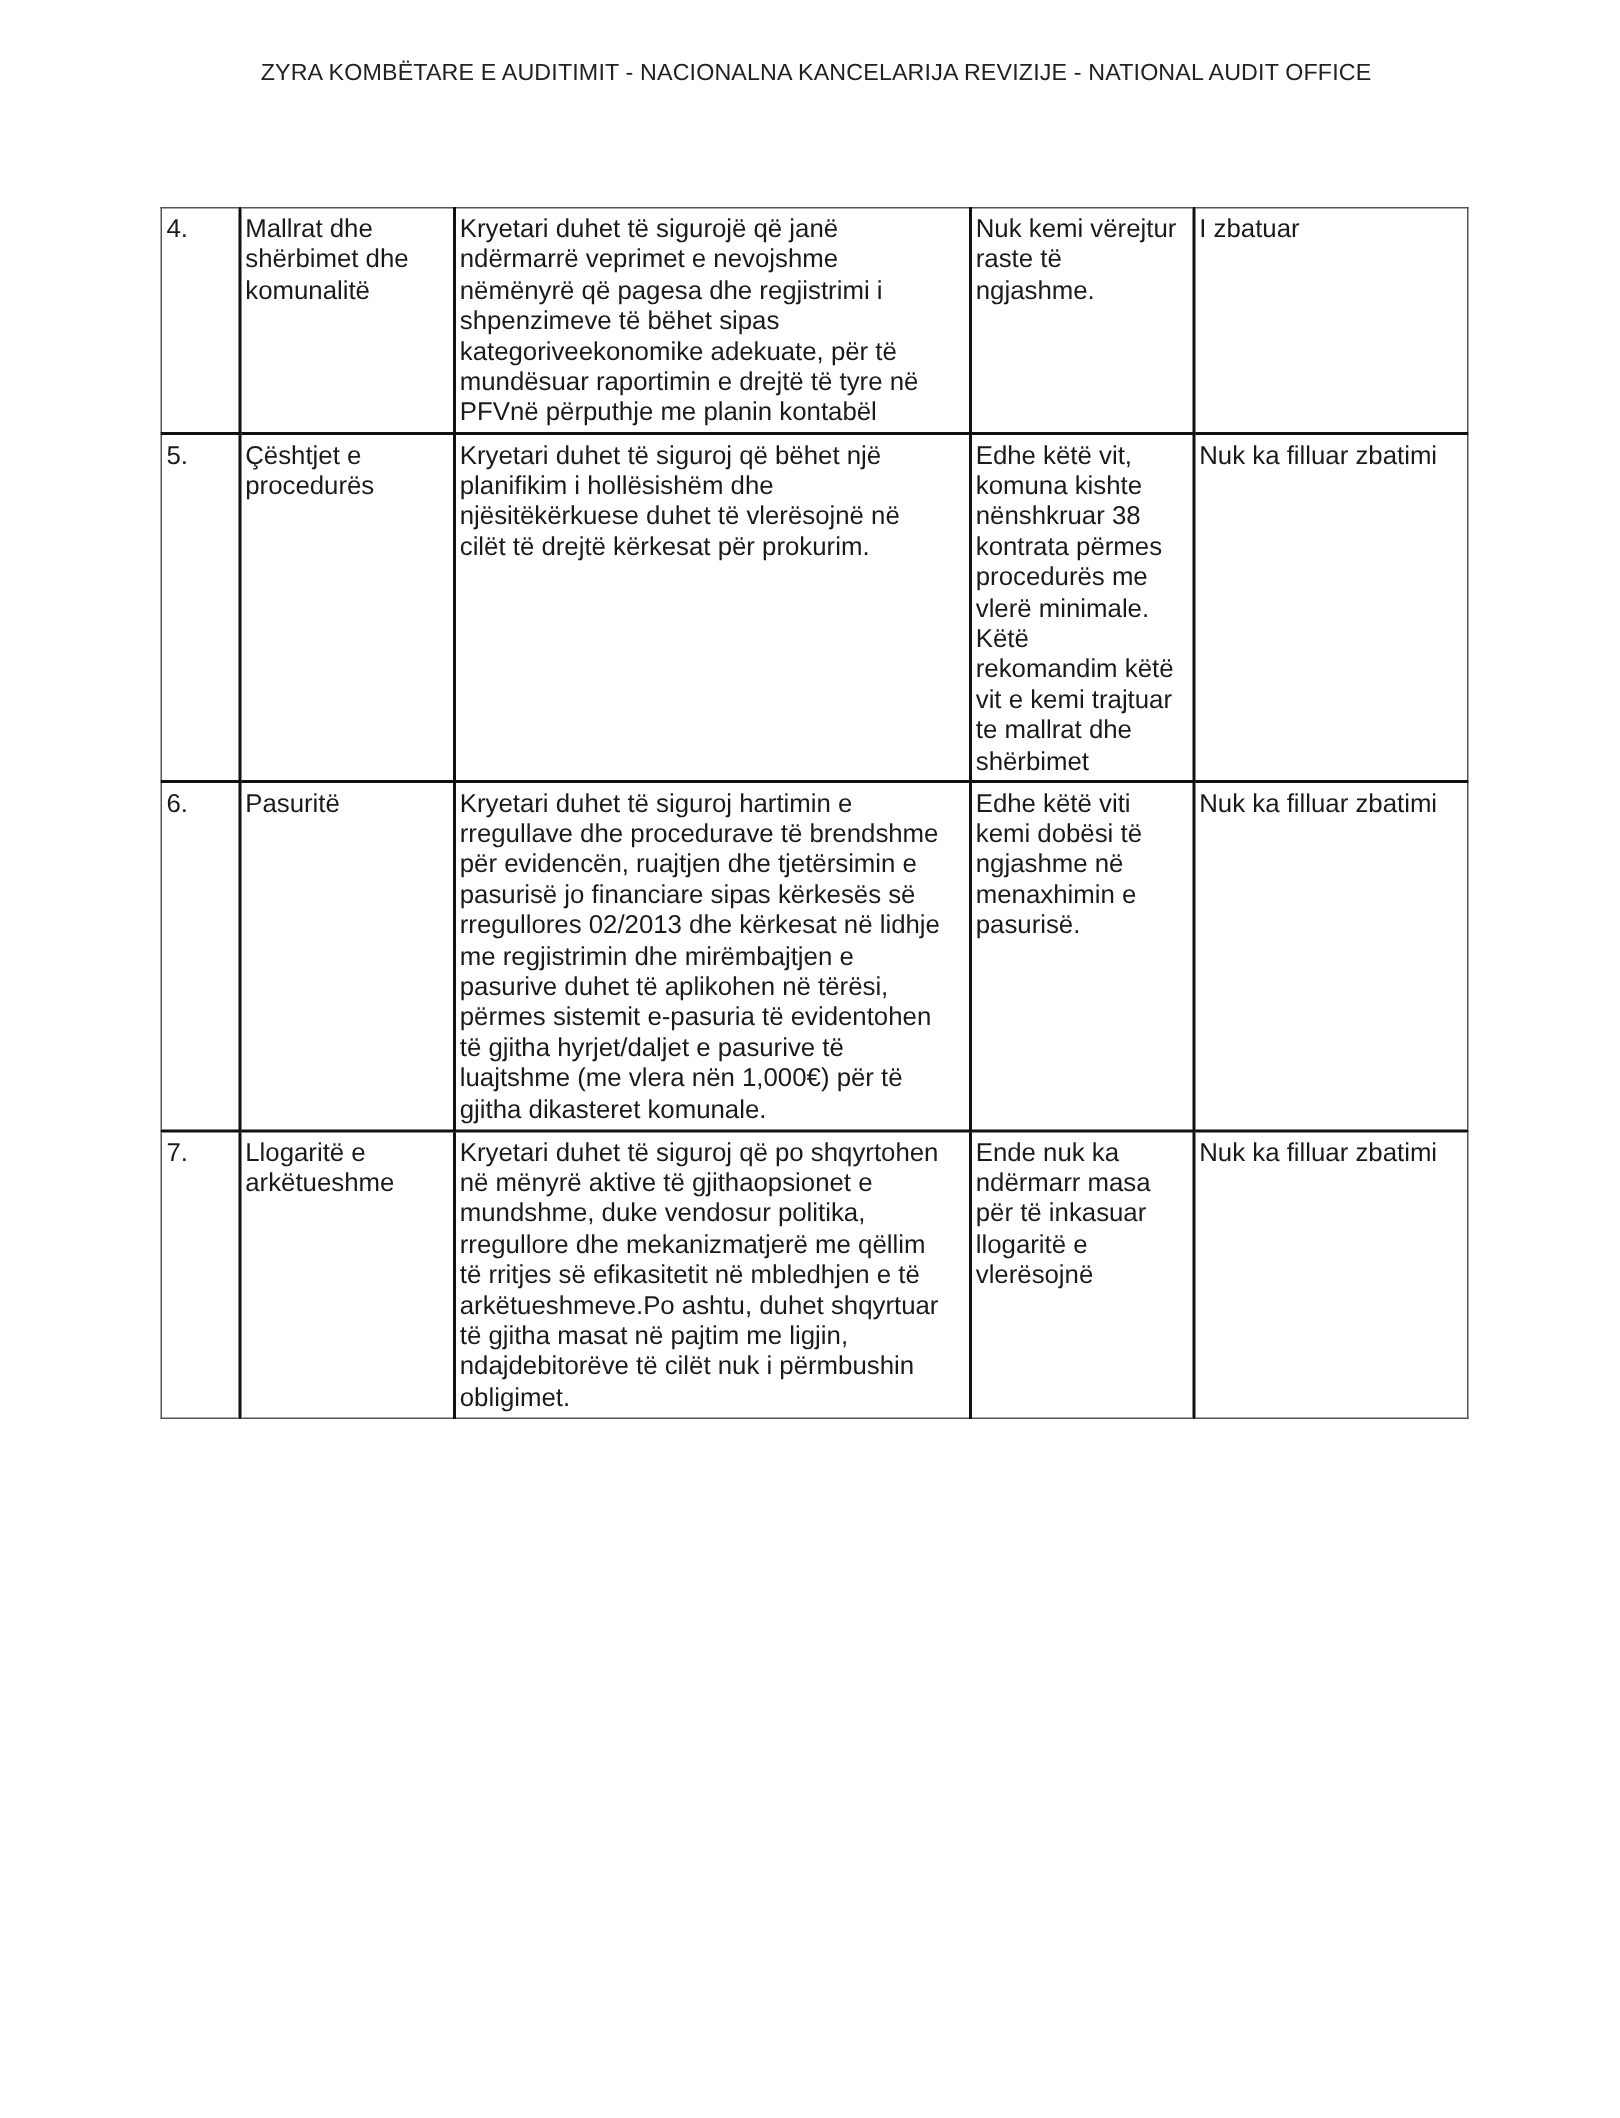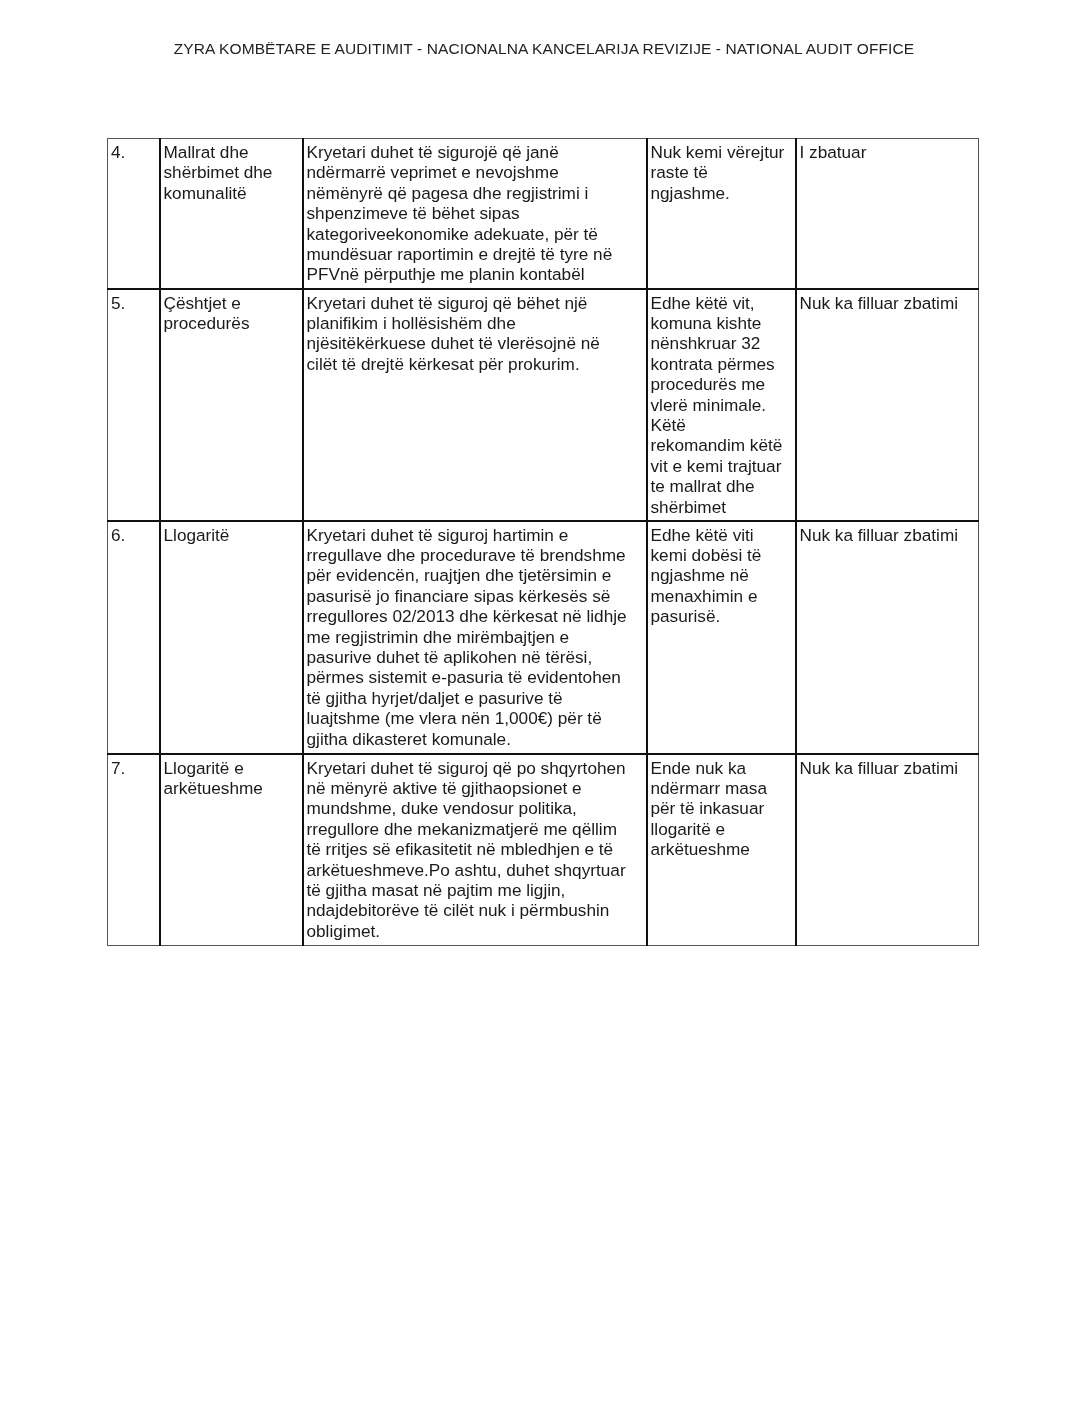--- a/index.html
+++ b/index.html
@@ -94,34 +94,34 @@
     <tr class="r5">
       <td><span class="cell-text">5.</span></td>
       <td><span class="cell-text">Çështjet e
 procedurës</span></td>
       <td><span class="cell-text">Kryetari duhet të siguroj që bëhet një
 planifikim i hollësishëm dhe
 njësitëkërkuese duhet të vlerësojnë në
 cilët të drejtë kërkesat për prokurim.</span></td>
       <td><span class="cell-text">Edhe këtë vit,
 komuna kishte
-nënshkruar 32
+nënshkruar 38
 kontrata përmes
 procedurës me
 vlerë minimale.
 Këtë
 rekomandim këtë
 vit e kemi trajtuar
 te mallrat dhe
 shërbimet</span></td>
       <td><span class="cell-text">Nuk ka filluar zbatimi</span></td>
     </tr>
     <tr class="r6">
       <td><span class="cell-text">6.</span></td>
-      <td><span class="cell-text">Llogaritë</span></td>
+      <td><span class="cell-text">Pasuritë</span></td>
       <td><span class="cell-text">Kryetari duhet të siguroj hartimin e
 rregullave dhe procedurave të brendshme
 për evidencën, ruajtjen dhe tjetërsimin e
 pasurisë jo financiare sipas kërkesës së
 rregullores 02/2013 dhe kërkesat në lidhje
 me regjistrimin dhe mirëmbajtjen e
 pasurive duhet të aplikohen në tërësi,
 përmes sistemit e-pasuria të evidentohen
 të gjitha hyrjet/daljet e pasurive të
 luajtshme (me vlera nën 1,000€) për të
@@ -143,17 +143,17 @@
 rregullore dhe mekanizmatjerë me qëllim
 të rritjes së efikasitetit në mbledhjen e të
 arkëtueshmeve.Po ashtu, duhet shqyrtuar
 të gjitha masat në pajtim me ligjin,
 ndajdebitorëve të cilët nuk i përmbushin
 obligimet.</span></td>
       <td><span class="cell-text">Ende nuk ka
 ndërmarr masa
 për të inkasuar
 llogaritë e
-arkëtueshme</span></td>
+vlerësojnë</span></td>
       <td><span class="cell-text">Nuk ka filluar zbatimi</span></td>
     </tr>
   </tbody>
 </table>
 
 </body></html>

